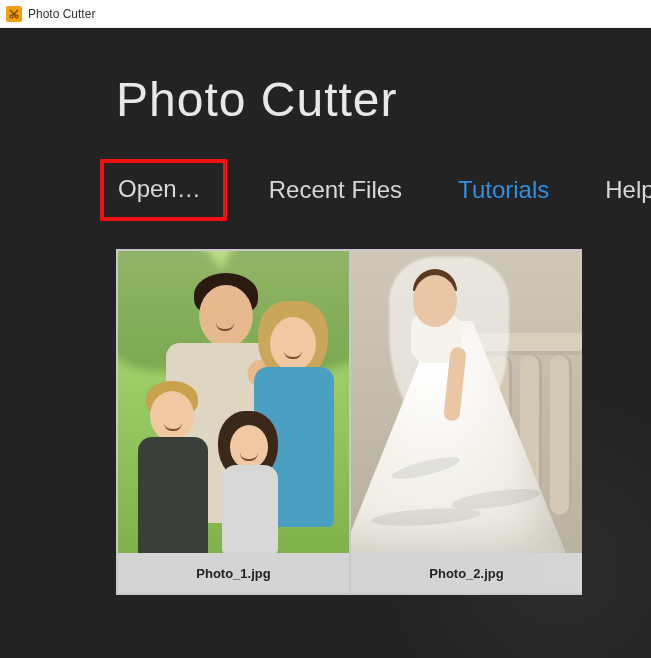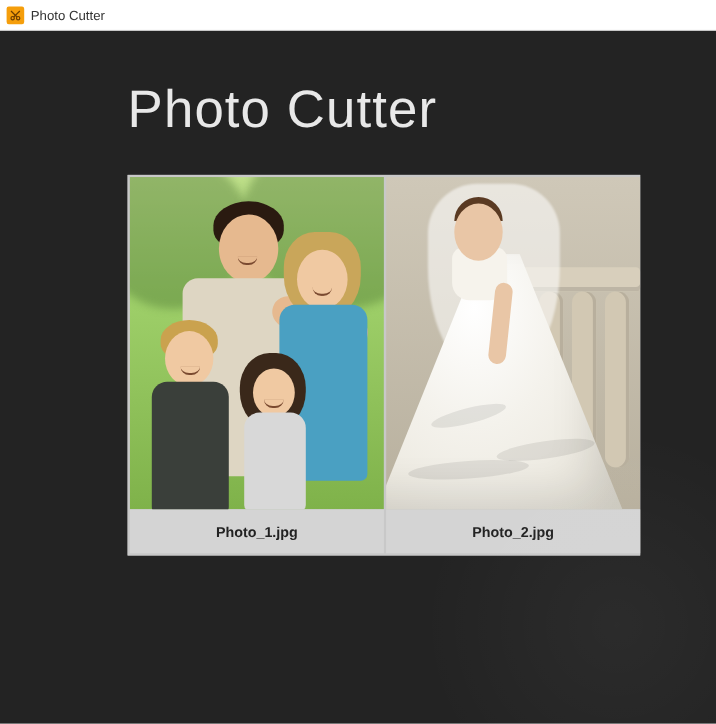--- a/index.html
+++ b/index.html
@@ -182,20 +182,26 @@
       <path d="M9 15 L20 4"></path>
       <path d="M15 15 L4 4"></path>
     </svg>
   </span>
   <span class="title">Photo Cutter</span>
 </div>
 
 <div class="workspace">
   <h1 class="app-title">Photo Cutter</h1>
 
+  <div class="menu-row">
+    <div class="menu-item highlighted">Open…</div>
+    <div class="menu-item">Recent Files</div>
+    <div class="menu-item link">Tutorials</div>
+    <div class="menu-item">Help</div>
+  </div>
 
   <div class="thumb-strip">
 
     <div class="thumb">
       <div class="imgbox">
         <div class="fam-bg"></div>
         <div class="person dad">
           <div class="hair"></div>
             <div class="head"></div>
             <div class="body"></div>

